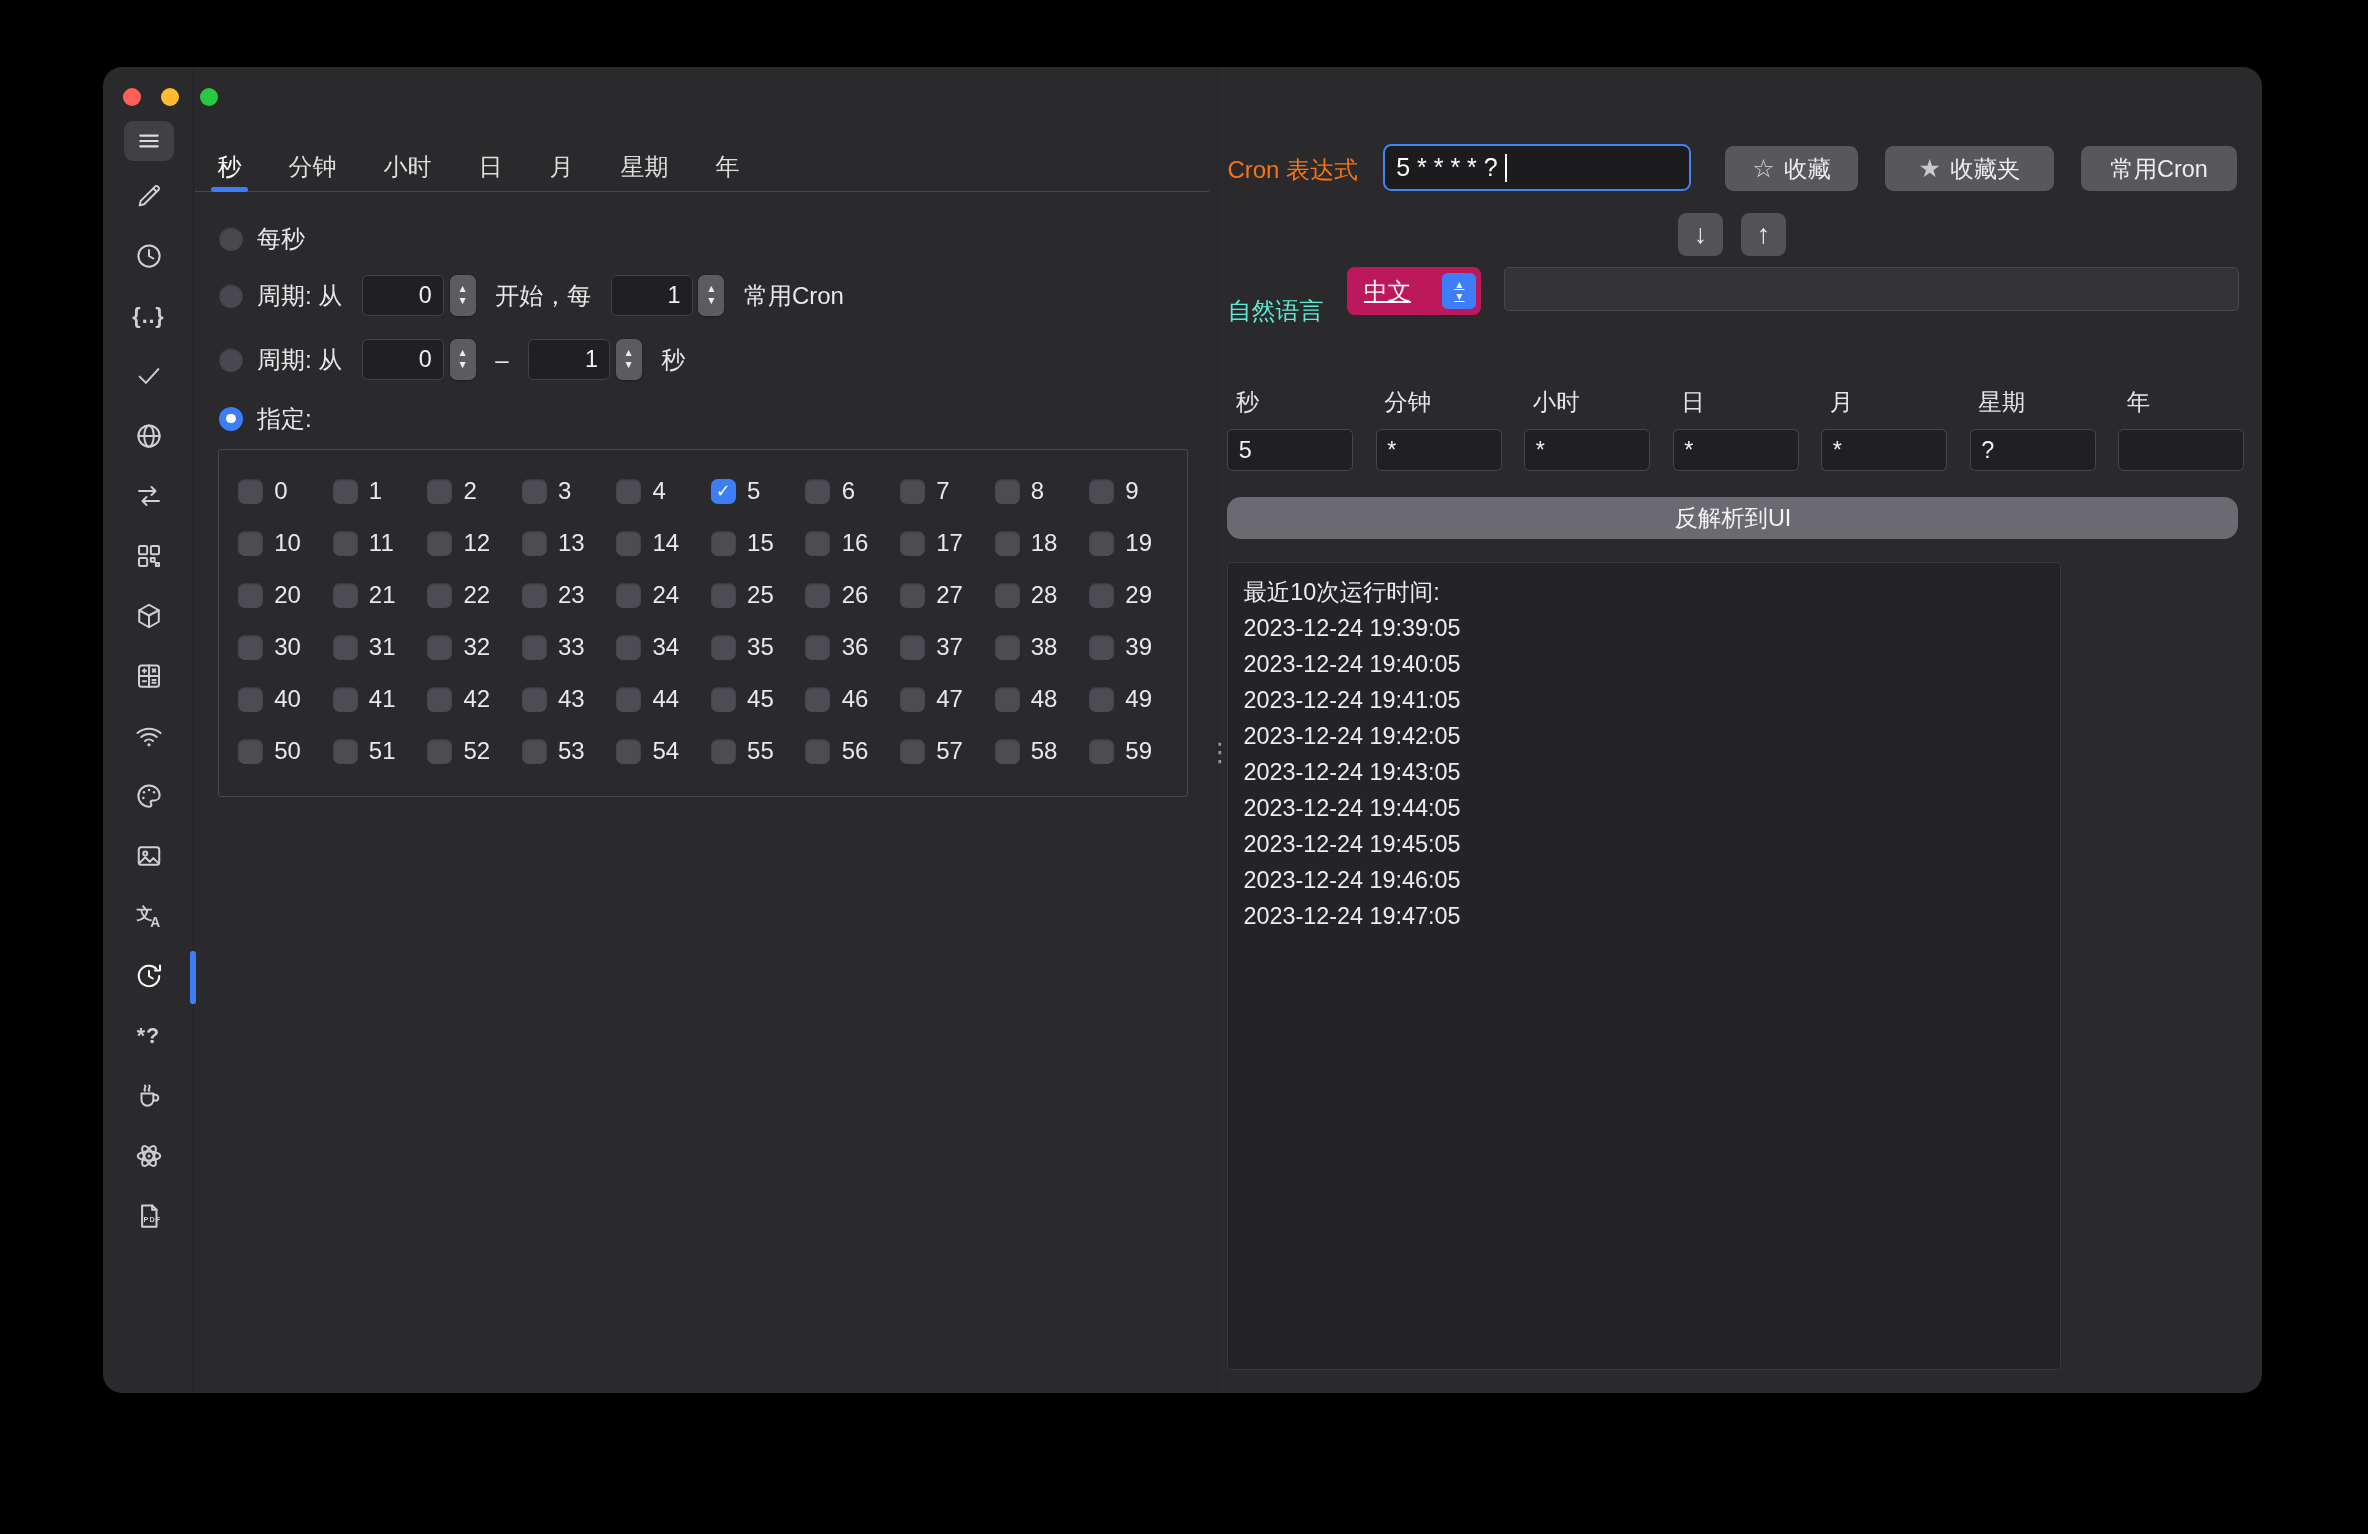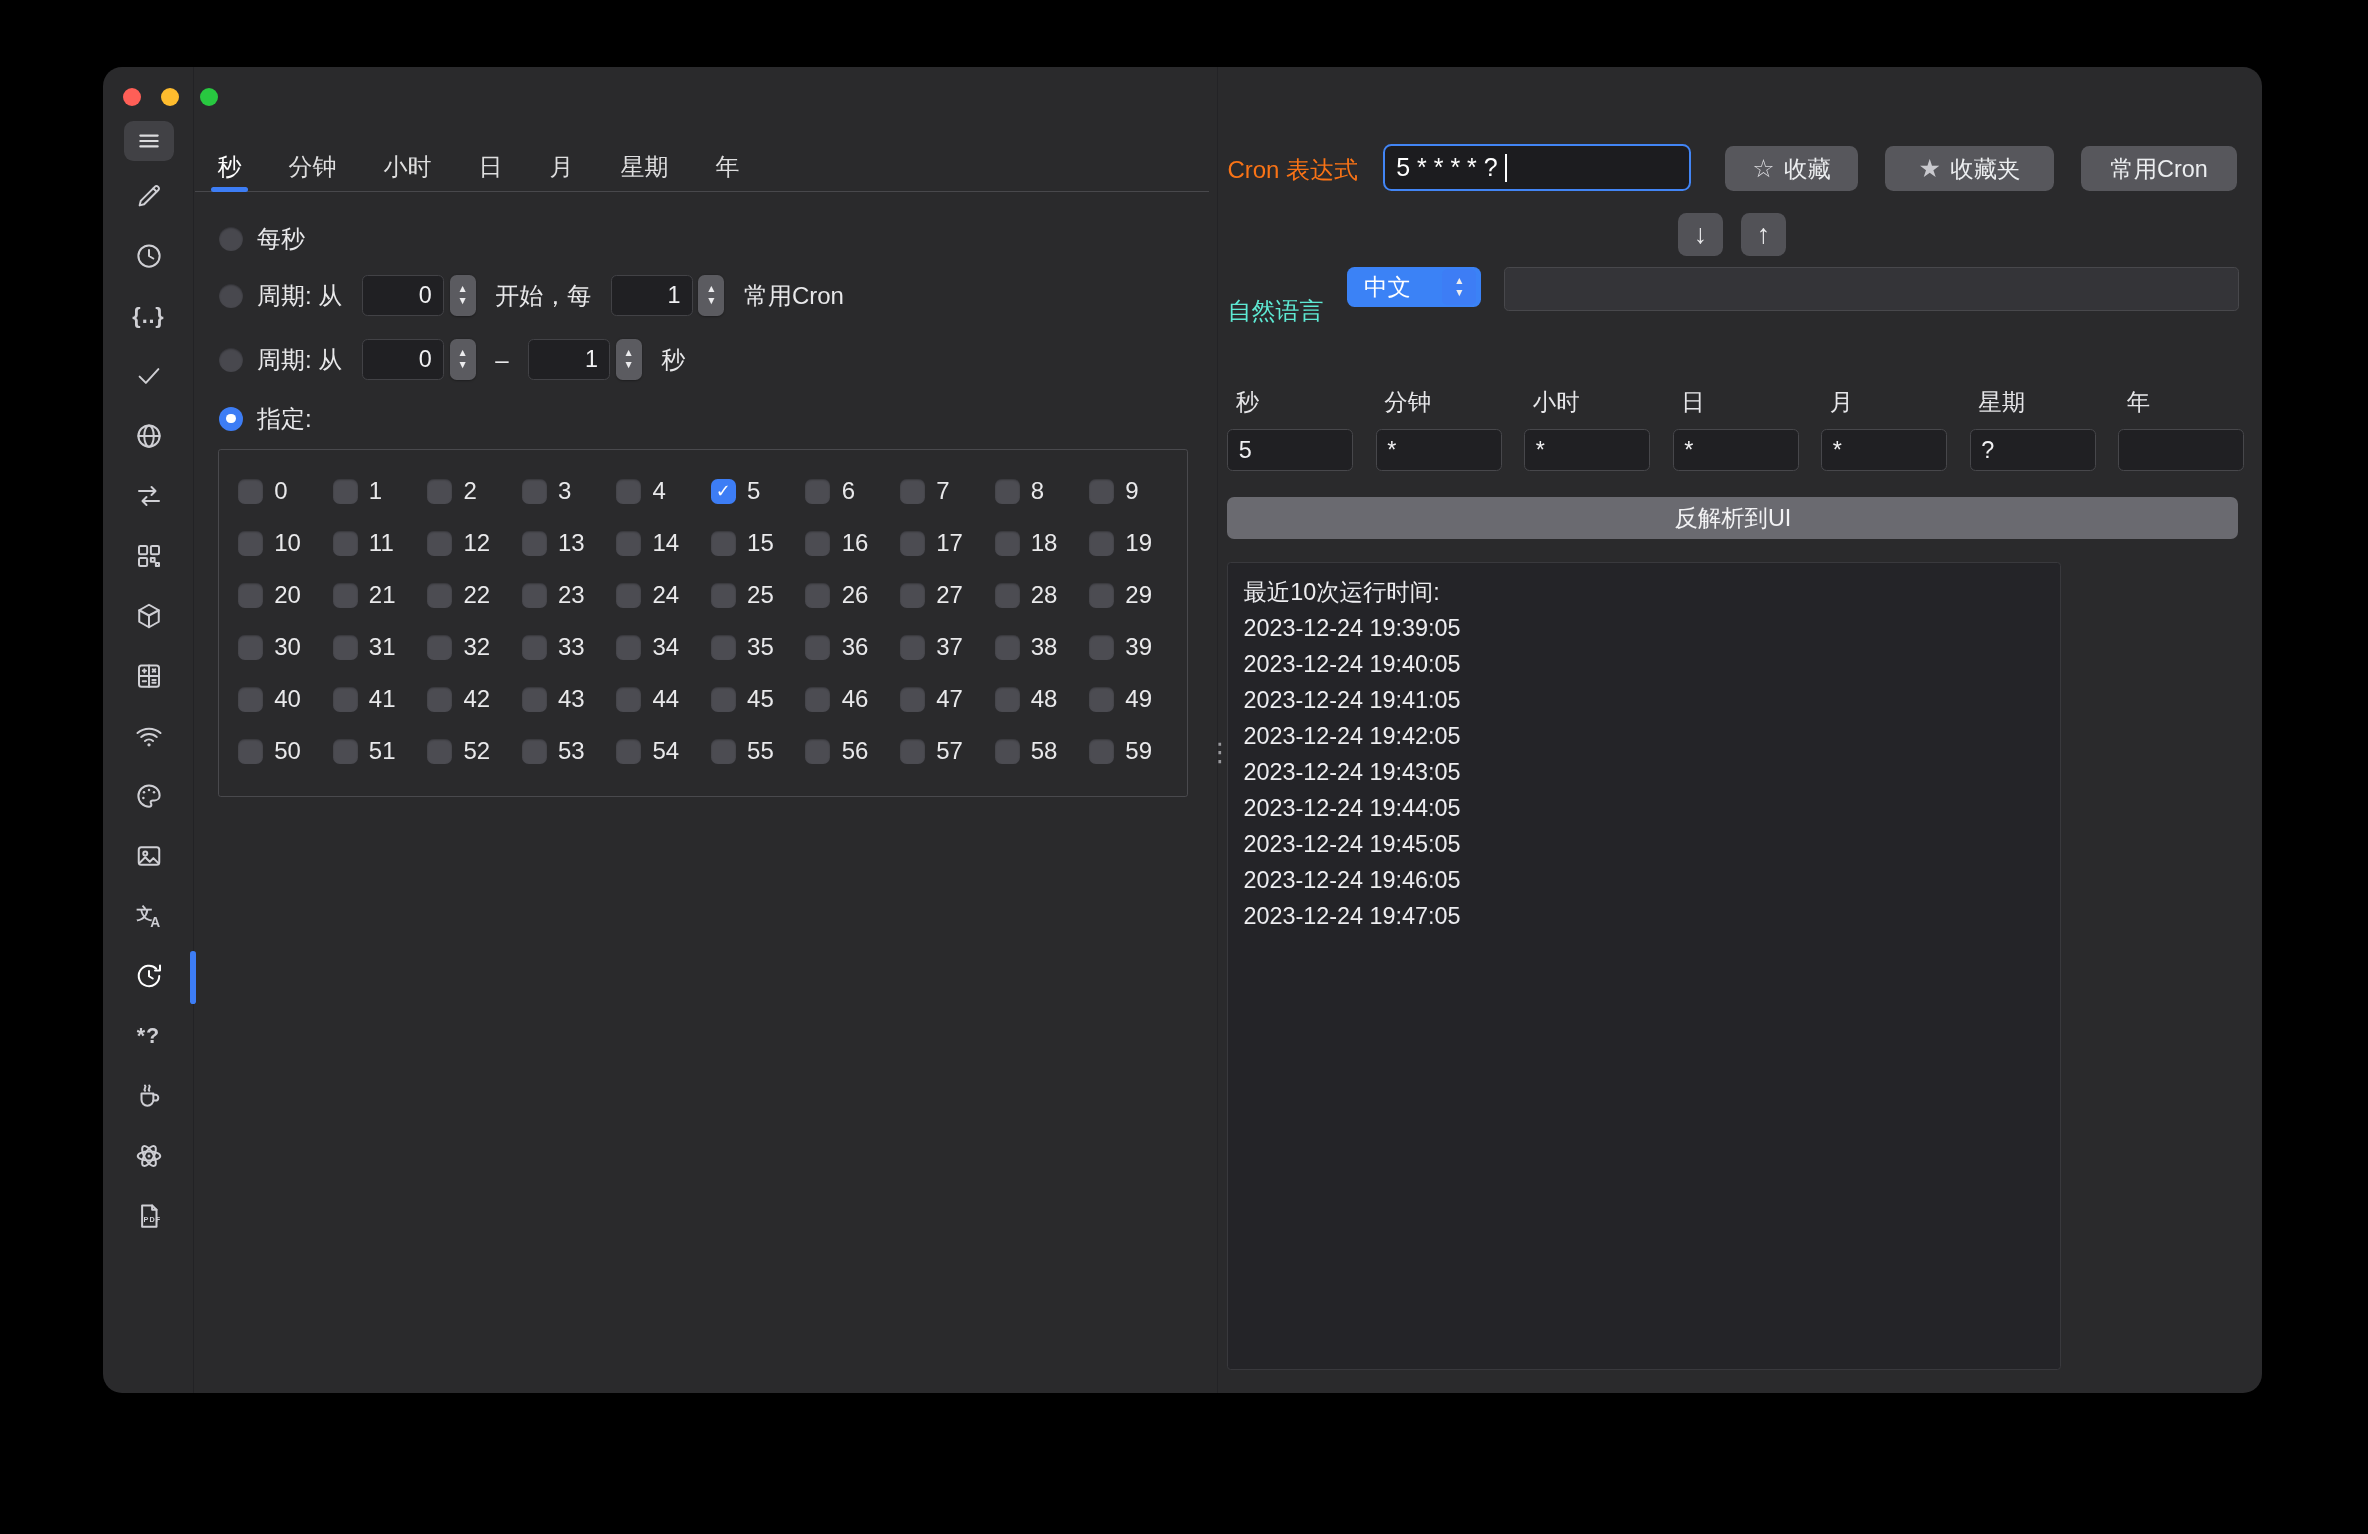--- a/index.html
+++ b/index.html
@@ -79,34 +79,34 @@
   #btn-fav{left:507px;width:133px;}
   #btn-favs{left:667px;width:169px;}
   #btn-common{left:863px;width:156px;}
   .star{font-size:25px;color:#d9d9dd;line-height:1;}
   .star.filled{color:#c9c9ce;}
   .arrow-btn{position:absolute;top:146px;width:45px;height:43px;background:#525257;border-radius:8.4px;
     color:#e9e9eb;font-size:27px;font-weight:bold;display:flex;align-items:center;justify-content:center;}
   #arrow-down{left:460px;}
   #arrow-up{left:523px;}
   .nat-label{position:absolute;left:9.4px;top:228px;font-size:24px;color:#5eead4;}
-  .lang-select{position:absolute;left:129px;top:200px;width:134px;height:40px;background:#3b82f6;
+  .lang-select{position:absolute;left:129px;top:200px;width:134px;height:48px;background:#be185d;
     border-radius:7.5px;display:flex;align-items:center;justify-content:space-between;
-    padding:0 4.7px 0 17px;font-size:23.4px;color:#fff;}
+    padding:0 4.7px 0 17px;font-size:23.4px;color:#fff;text-decoration:underline;}
   .lang-chevrons{width:34px;height:36px;background:#3d7df5;border-radius:5.6px;display:flex;
     flex-direction:column;align-items:center;justify-content:center;line-height:1;}
   .nat-input{position:absolute;left:286px;top:200px;width:735px;height:44px;background:#343438;
     border:0.9px solid #48484c;border-radius:4.7px;color:#eee;font-size:23.4px;padding:0 11.2px;}
   .cron-cols{position:absolute;left:9.4px;top:319px;display:flex;gap:22.5px;}
   .cron-col{width:126px;}
   .cron-col-label{font-size:23.4px;color:#e6e6e9;padding-left:8.4px;height:30px;}
   .field-input{width:126px;height:42px;background:#202023;border:0.9px solid #47474b;border-radius:5.6px;
     color:#f0f0f2;font-size:23.4px;padding:0 10.3px;margin-top:13px;}
   .reverse-btn{position:absolute;left:9.4px;top:430px;width:1011px;height:42px;background:#6a6a70;
-    border:none;border-radius:7px;color:#f2f2f4;font-size:23.4px;}
+    border:none;border-radius:14px;color:#f2f2f4;font-size:23.4px;}
   .runs-panel{position:absolute;left:9.4px;top:495px;width:834px;height:808px;background:#242428;
     border:0.9px solid #39393d;border-radius:3.7px;padding:11.2px 15px;overflow:hidden;}
   .run-line{font-size:23.4px;line-height:36px;color:#ededf0;}
 </style>
 </head>
 <body>
 
 <div class="window">
 
   <div class="traffic">

